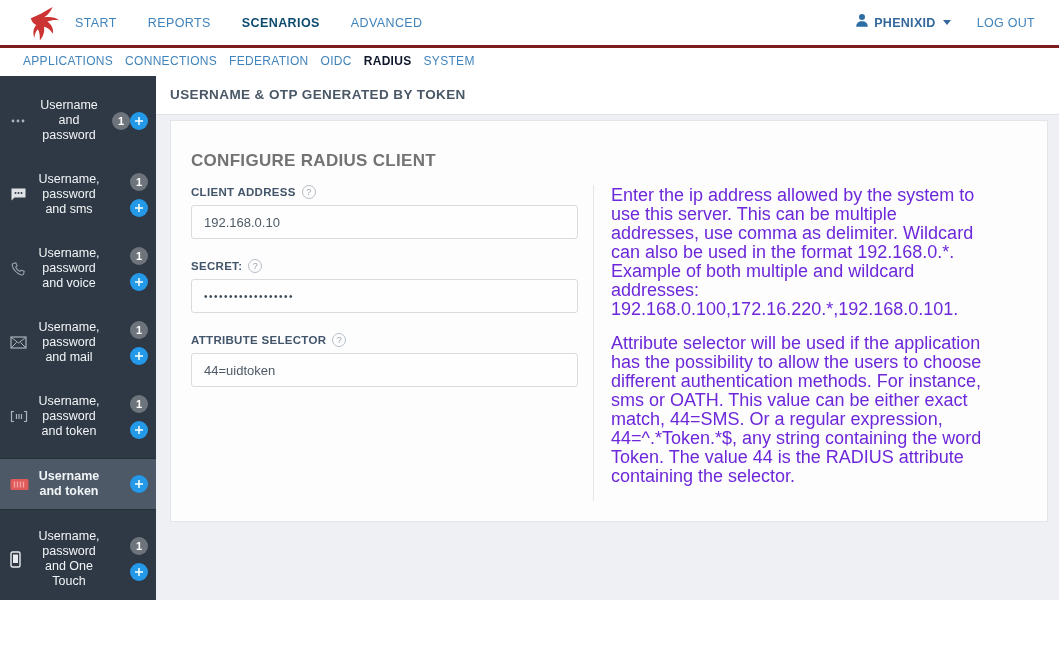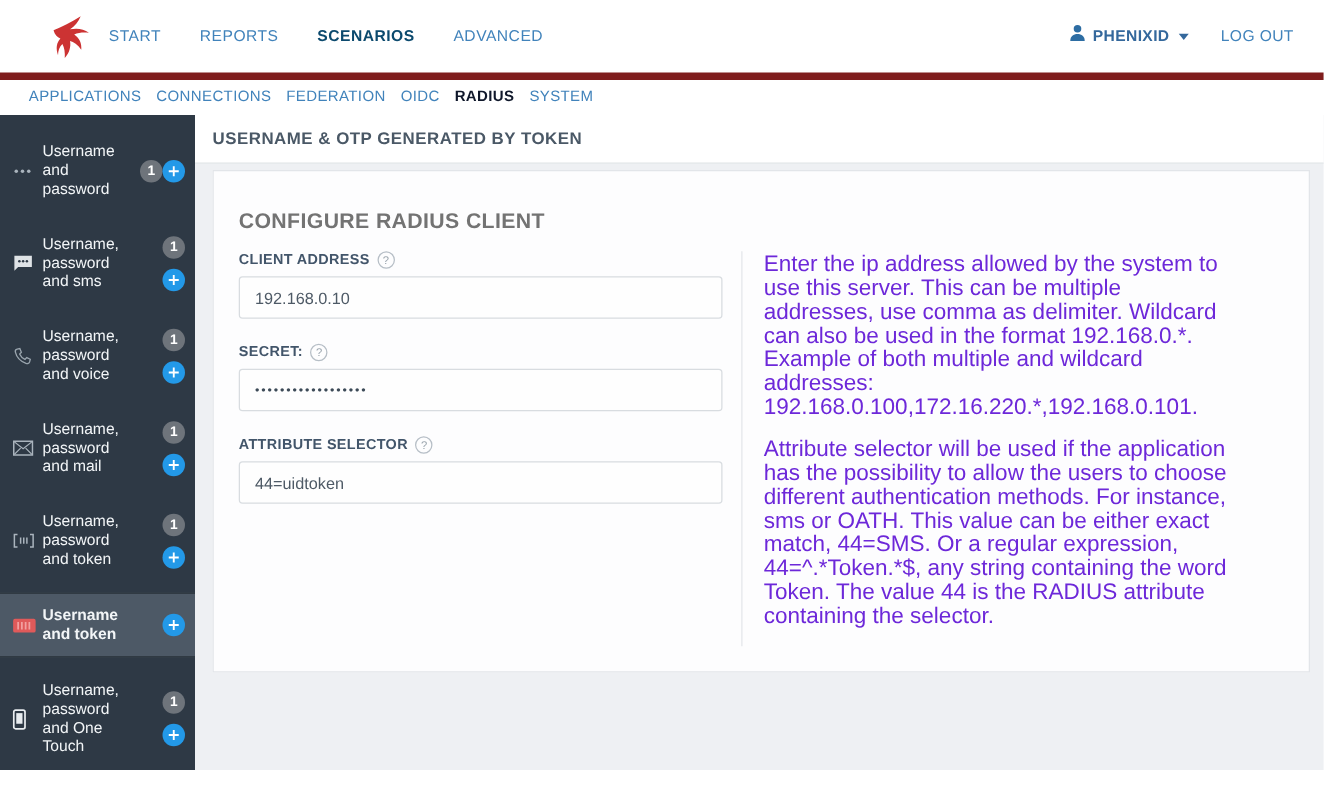--- a/index.html
+++ b/index.html
@@ -1,41 +1,41 @@
 <!DOCTYPE html>
 <html><head>
 <meta charset="utf-8">
 <style>
   * { box-sizing: border-box; margin: 0; padding: 0; }
   html,body { width:1059px; height:649px; background:#ffffff;
     font-family:"Liberation Sans", sans-serif; overflow:hidden; }
 
   
-  .topnav { height:64px; display:flex; align-items:center; padding:0 24px 0 40px;
-    background:#ffffff; border-bottom:6px solid #7f1d1d; }
+  .topnav { height:48px; display:flex; align-items:center; padding:0 24px 0 28px;
+    background:#ffffff; border-bottom:3px solid #7f1d1d; }
   .brand { width:34px; height:36px; margin-right:13px; display:flex; align-items:center; }
   .topnav-links { display:flex; align-items:center; gap:31px; }
   .top-link { font-size:12.5px; letter-spacing:.4px; color:#4183bb; cursor:pointer; text-decoration:none; }
   .top-link.active { color:#0c4a6e; font-weight:bold; }
   .topnav-right { margin-left:auto; display:flex; align-items:center; }
   .user-chip { display:flex; align-items:center; gap:4px; cursor:pointer; }
   .user-name { font-size:12.5px; font-weight:bold; color:#34689c; letter-spacing:.3px; }
   .caret-down { width:0; height:0; border-left:4.5px solid transparent;
     border-right:4.5px solid transparent; border-top:5px solid #34689c; margin-left:3px; }
   .logout { font-size:12.5px; color:#4183bb; margin-left:26px; cursor:pointer; letter-spacing:.3px; }
 
   
   .subnav { height:28px; display:flex; align-items:center; gap:12px; padding:0 0 2px 23px; background:#ffffff; }
   .sub-link { font-size:12px; letter-spacing:.3px; color:#4183bb; cursor:pointer; }
   .sub-link.active { color:#0f172a; font-weight:bold; }
 
   
   .app-body { display:flex; height:524px; }
   .sidebar { width:156px; background:#2e3945; padding-top:12px; flex-shrink:0; }
-  .s-item { display:flex; align-items:center; padding:10px 6px 10px 10px; margin-bottom:9px; cursor:pointer; }
+  .s-item { display:flex; align-items:center; padding:10px 6px 10px 10px; margin-bottom:9px; cursor:pointer;text-align:center; }
   .s-item.selected { background:#4d5966; border-top:1px solid #273039; border-bottom:1px solid #273039; }
   .s-icon { width:24px; flex-shrink:0; display:flex; justify-content:flex-start; }
   .s-label { width:70px; flex-shrink:0; font-size:12.5px; line-height:15px; color:#f2f5f7; }
   .s-item.selected .s-label { font-weight:bold; }
   .s-ctrls { flex:1; display:flex; flex-direction:column; align-items:flex-end; gap:8px; padding-right:2px; }
   .s-ctrls.row { flex-direction:row; justify-content:flex-end; align-items:center; gap:0; }
   .badge { min-width:18px; height:18px; border-radius:9px; background:#6e747b; color:#ffffff;
     font-size:11px; font-weight:bold; display:flex; align-items:center; justify-content:center; }
   .plus-btn { width:18px; height:18px; border-radius:50%; background:#2399e8; color:#fff;
     display:flex; align-items:center; justify-content:center; cursor:pointer; }

